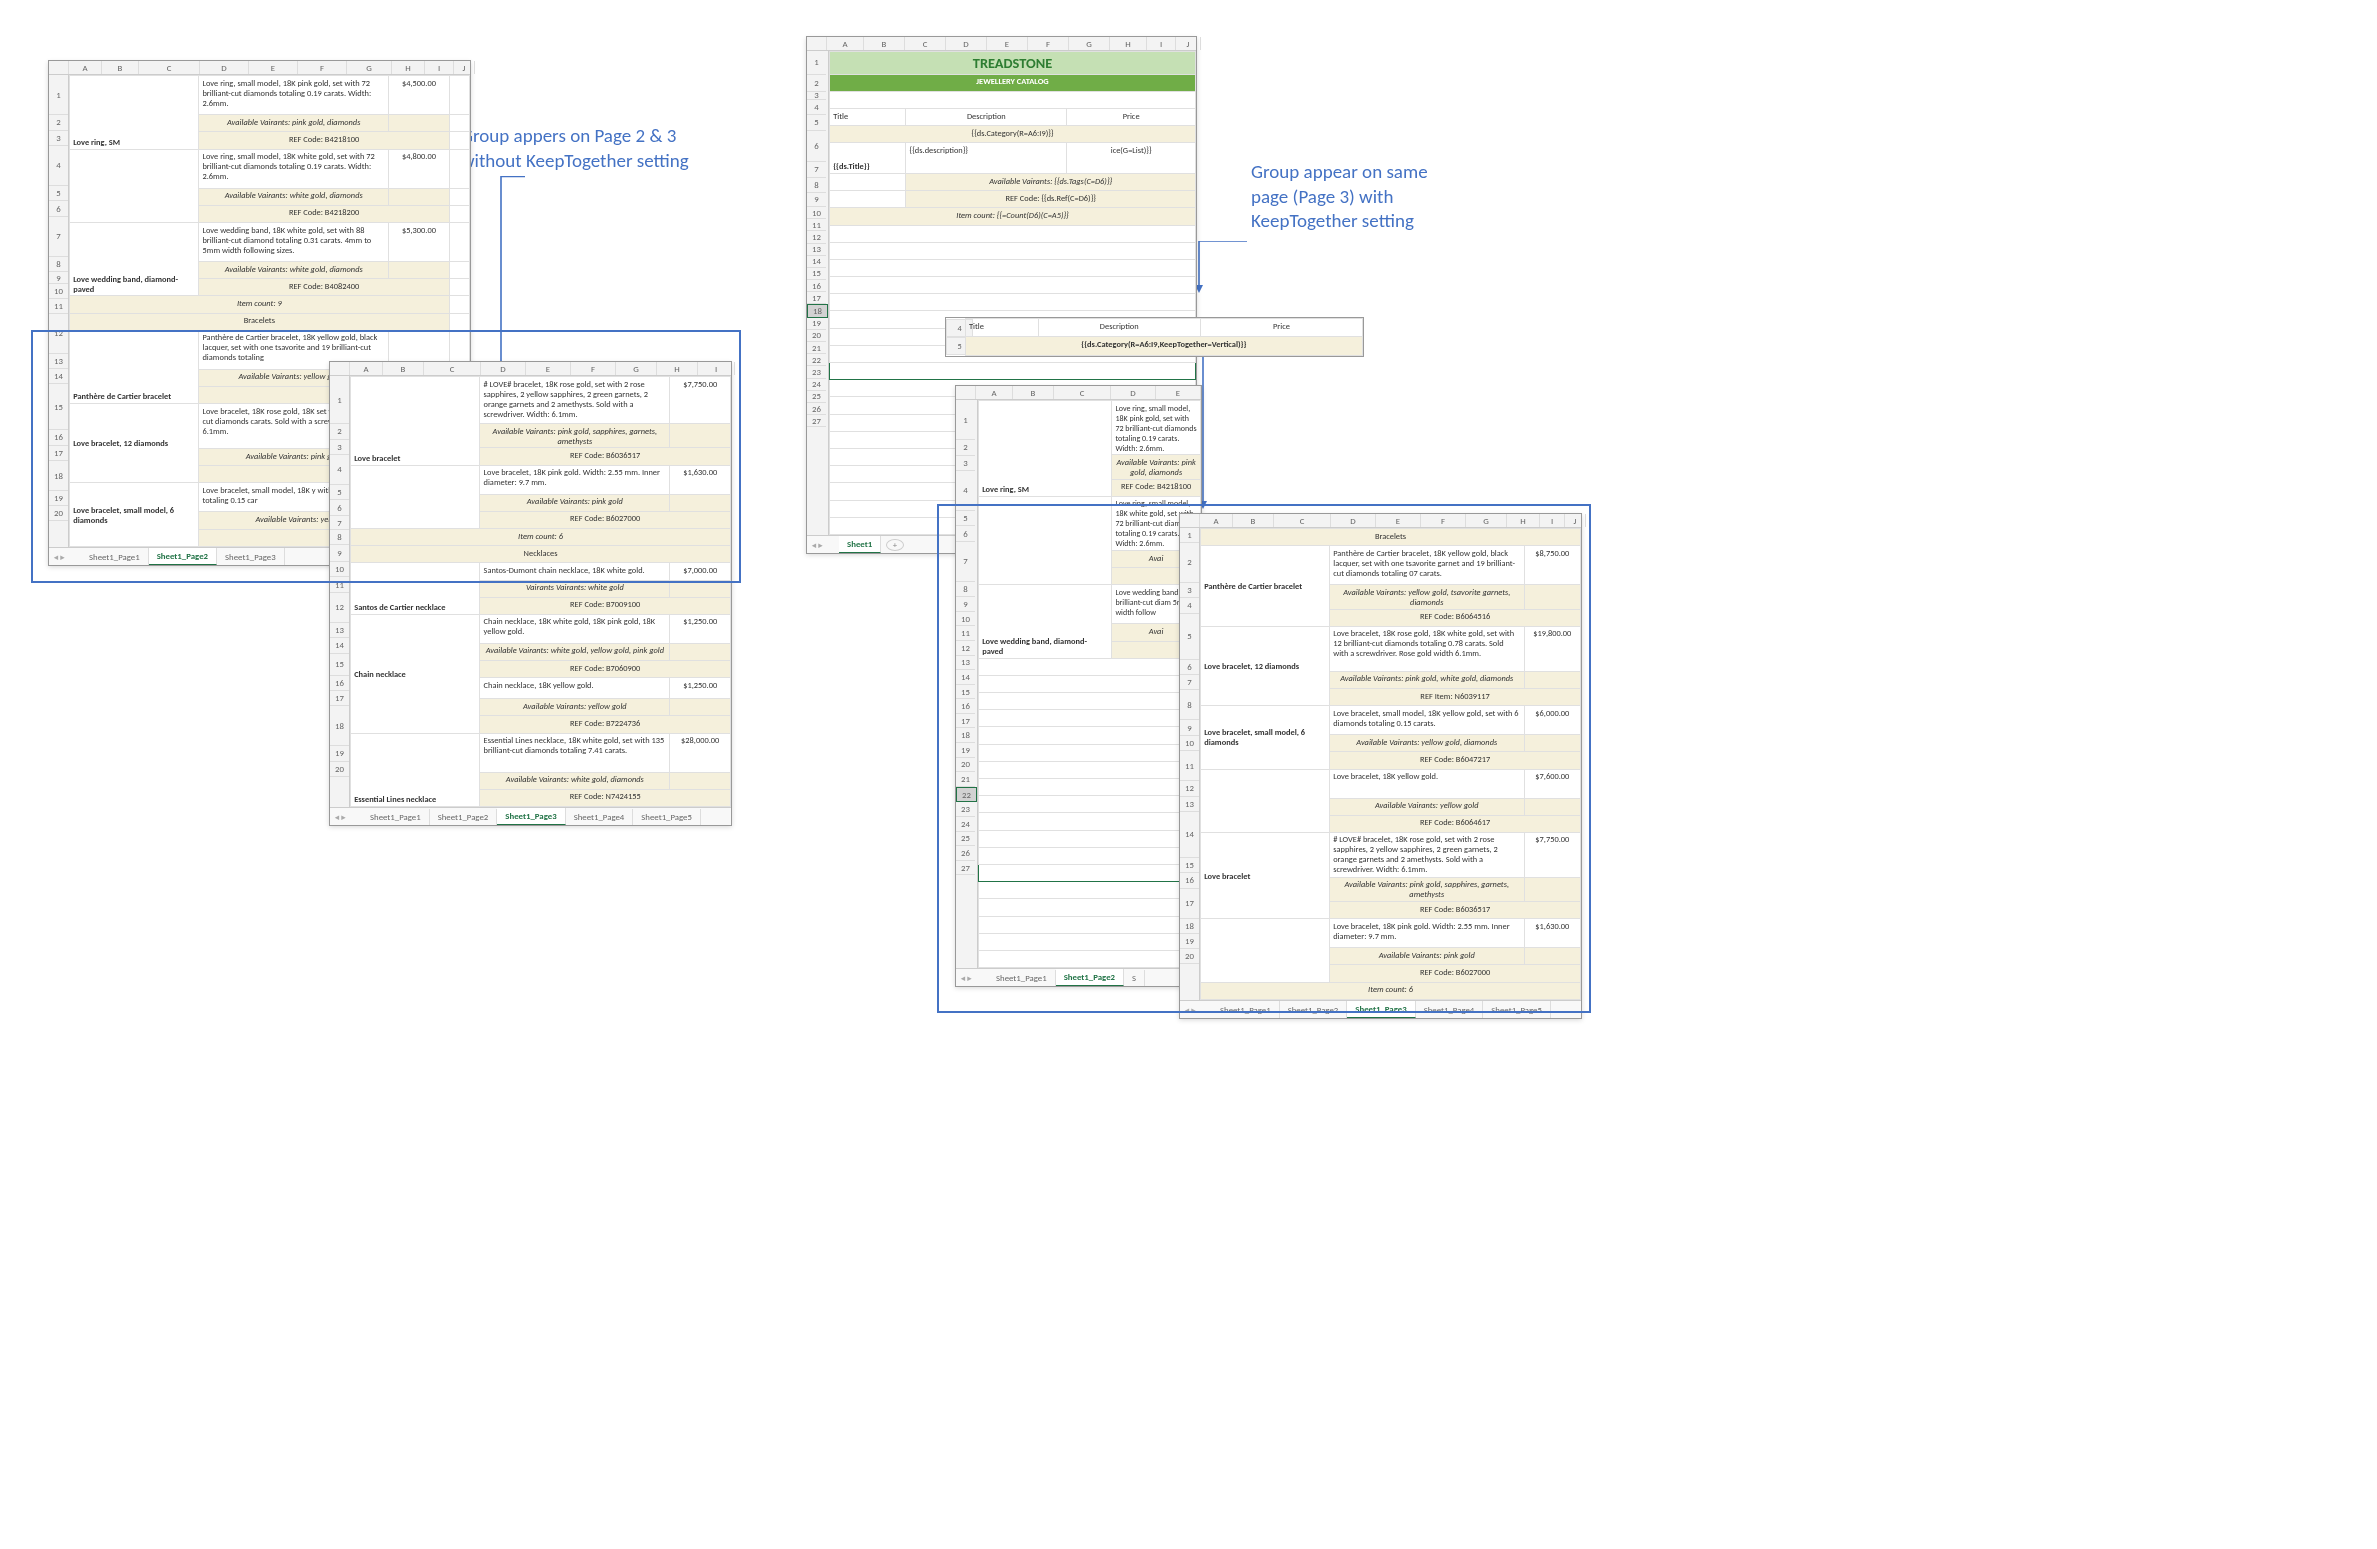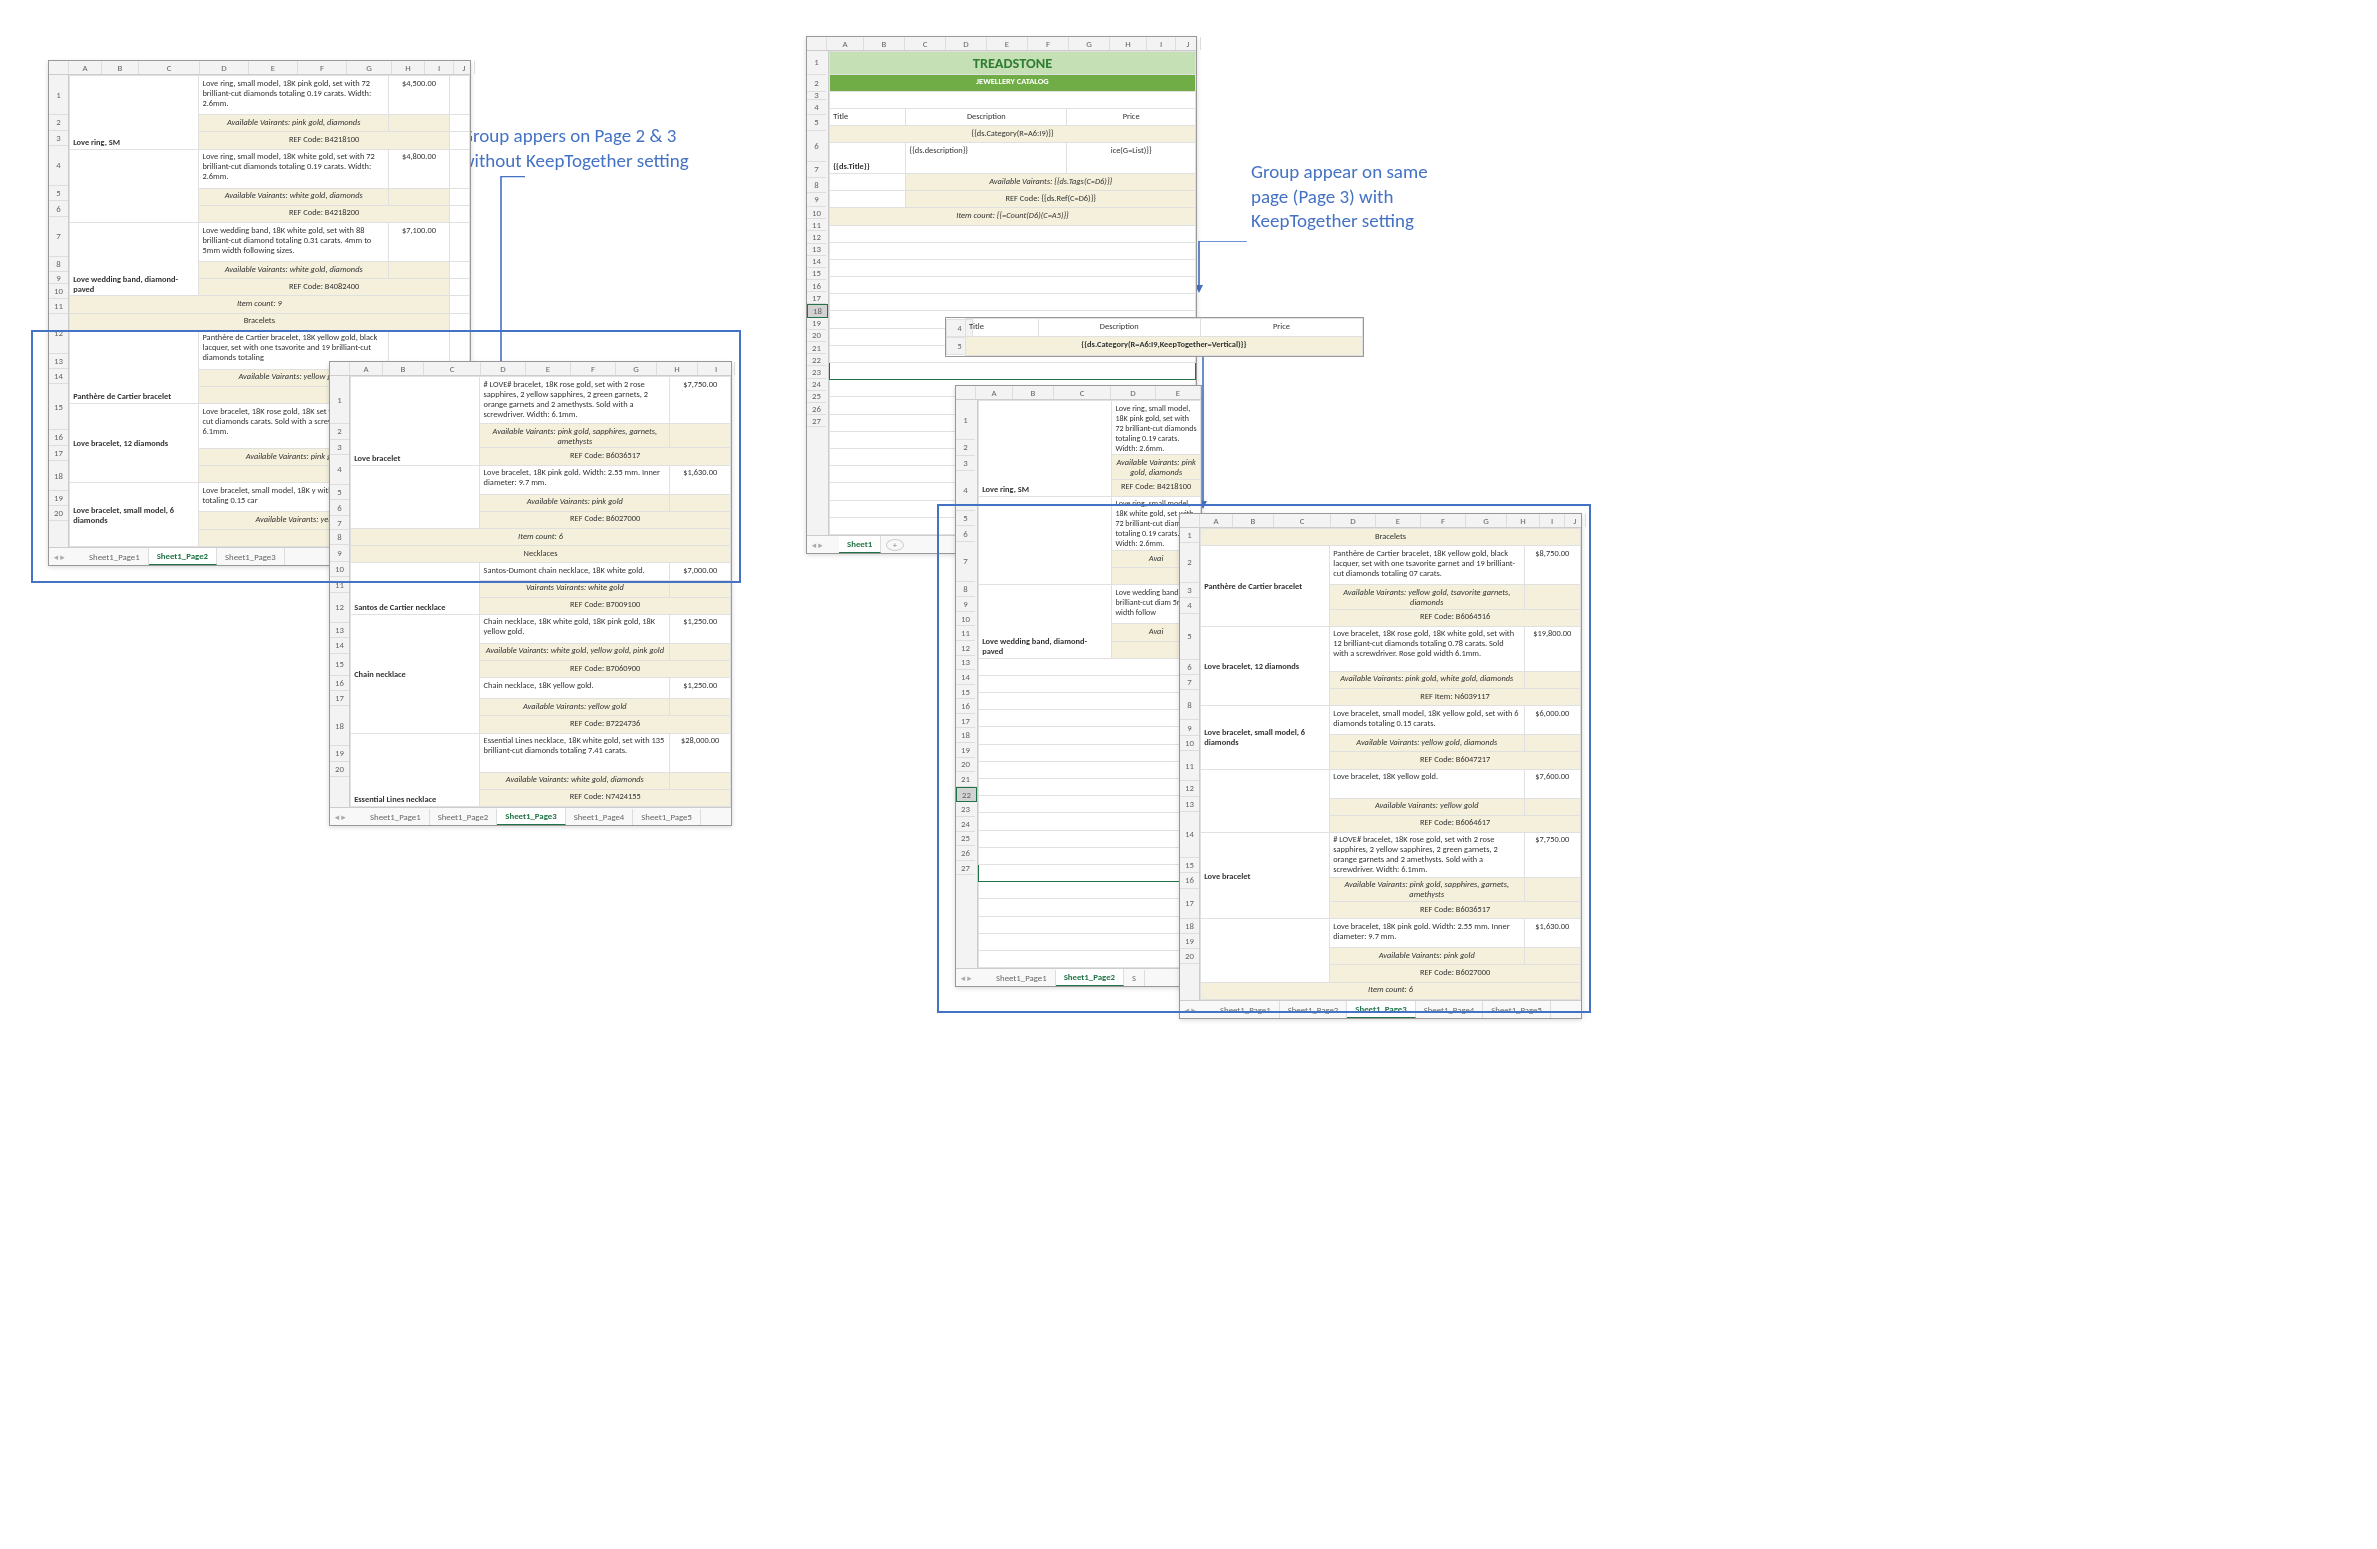--- a/index.html
+++ b/index.html
@@ -229,21 +229,21 @@
               <td></td>
             </tr>
         <tr style="height:14.4px;">
               <td colspan="2" class="right beige">REF Code: B4218200</td>
               <td></td>
             </tr>
 
         <tr style="height:39px;">
               <td rowspan="3" class="bold" style="vertical-align:bottom;">Love wedding band, diamond-paved</td>
               <td>Love wedding band, 18K white gold, set with 88 brilliant-cut diamond totaling 0.31 carats. 4mm to 5mm width following sizes.</td>
-              <td class="right">$7,100.00</td>
+              <td class="right">$5,300.00</td>
               <td></td>
             </tr>
         <tr style="height:14.4px;">
               <td class="italic center beige">Available Vairants: white gold, diamonds</td>
               <td class="beige"></td>
               <td></td>
             </tr>
         <tr style="height:11.2px;">
               <td colspan="2" class="right beige">REF Code: B4082400</td>
               <td></td>

